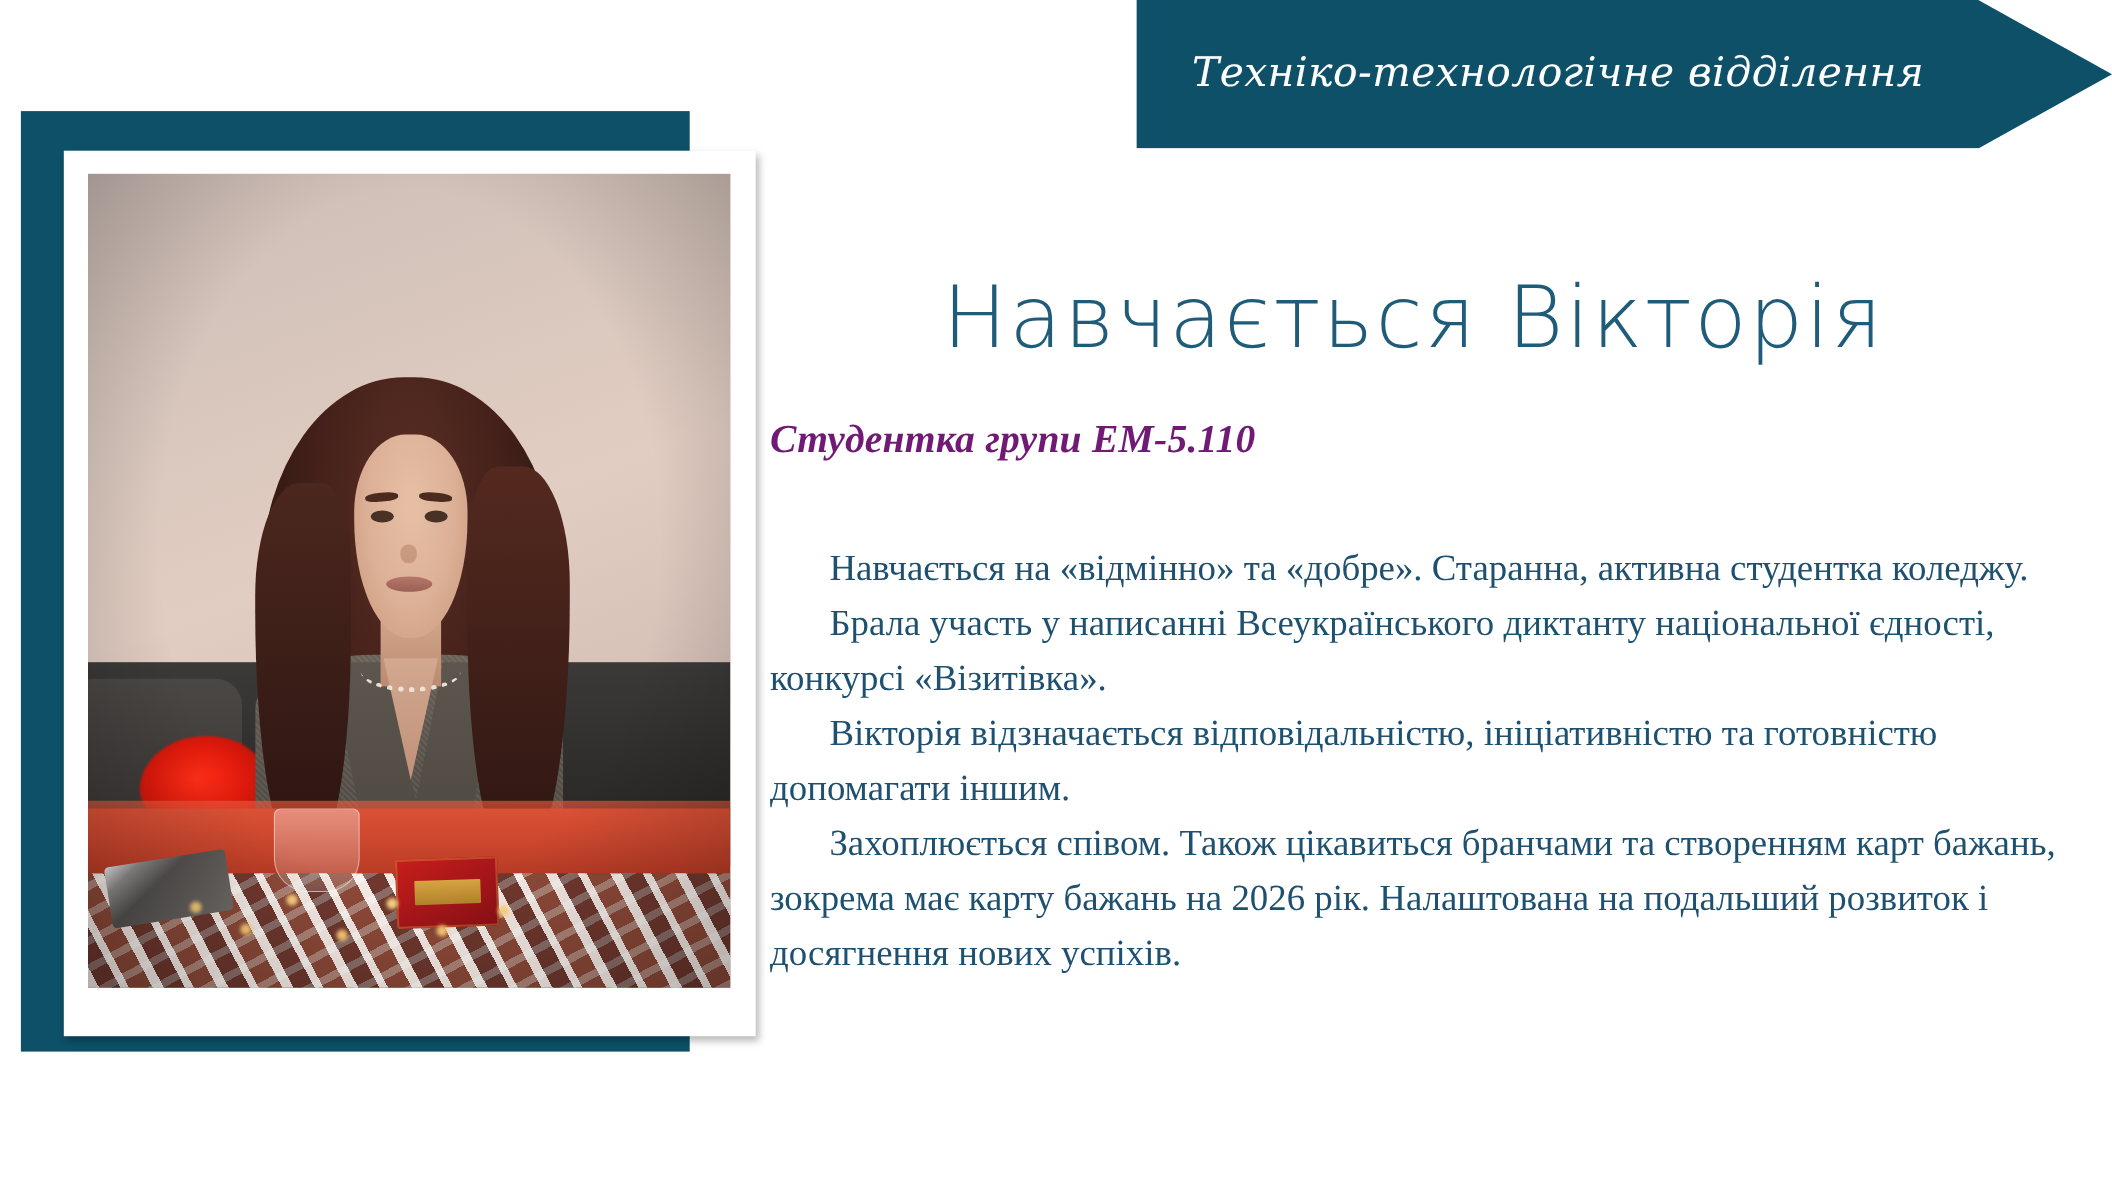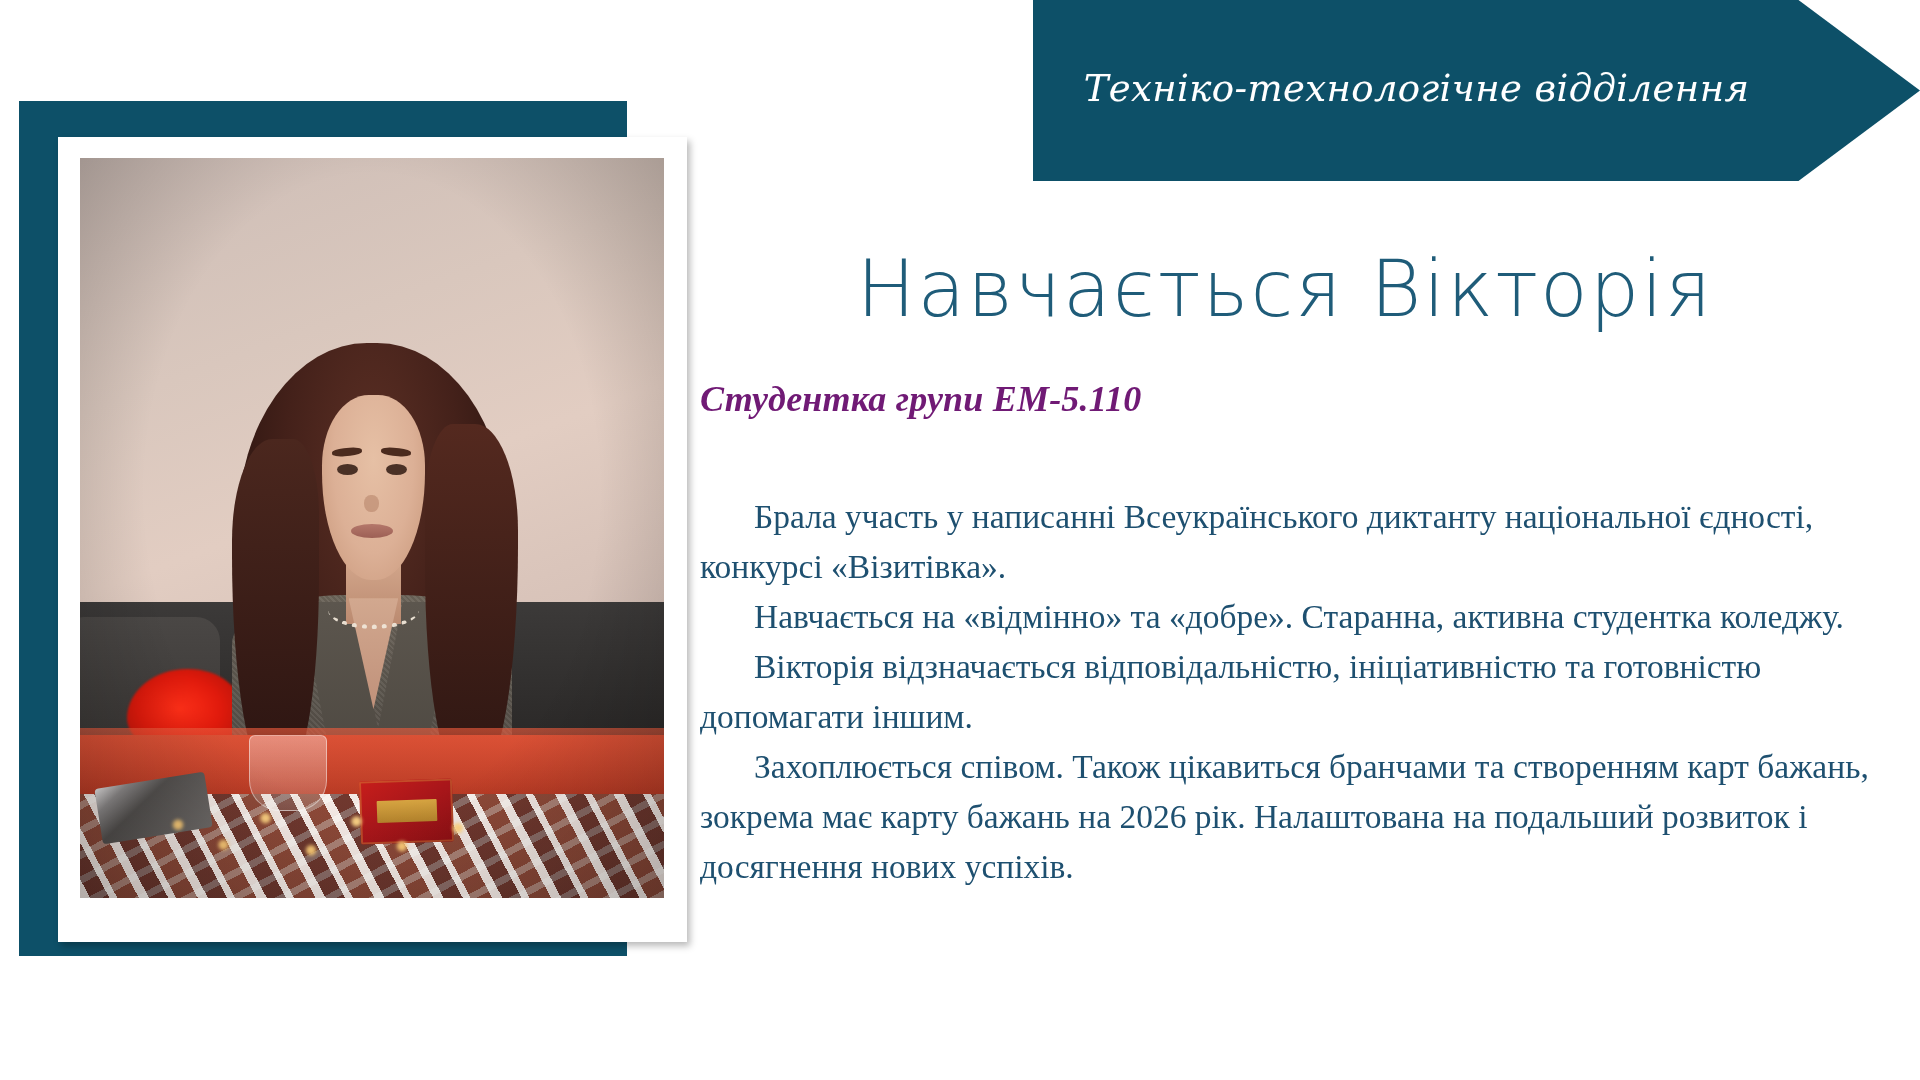--- a/index.html
+++ b/index.html
@@ -9,21 +9,21 @@
     font-family:"Liberation Serif", serif;
     overflow:hidden;
     position:relative;
   }
   .slide{position:absolute;inset:0;background:#ffffff;overflow:hidden;}
 
   
   .banner-wrap{
     position:absolute;
     left:1033px; top:0px;
-    width:887px; height:181px;
+    width:887px; height:135px;
   }
   .banner-shape{
     position:absolute;inset:0;
     background:#0D5068;
     -webkit-clip-path:polygon(0% 0%, 86.3% 0%, 100% 50%, 86.3% 100%, 0% 100%);
     clip-path:polygon(0% 0%, 86.3% 0%, 100% 50%, 86.3% 100%, 0% 100%);
   }
   .banner-text{
     position:absolute;
     left:0; right:120px; top:0; bottom:0;
@@ -296,19 +296,19 @@
         <div class="ph-lights"></div>
         <div class="ph-vignette"></div>
       </div>
     </div>
   </div>
 
   <div class="name-title">Навчається Вікторія</div>
   <div class="group-line">Студентка групи ЕМ-5.110</div>
 
   <div class="body-text">
+    <p>Навчається на «відмінно»  та «добре». Старанна, активна студентка  коледжу.</p>
     <p>Брала участь у написанні Всеукраїнського диктанту національної єдності, конкурсі «Візитівка».</p>
-    <p>Навчається на «відмінно»  та «добре». Старанна, активна студентка  коледжу.</p>
     <p>Вікторія відзначається відповідальністю, ініціативністю та готовністю допомагати іншим.</p>
     <p>Захоплюється співом. Також цікавиться бранчами та створенням карт бажань, зокрема має карту бажань на 2026 рік. Налаштована на подальший розвиток і досягнення нових успіхів.</p>
   </div>
 
 </div>
 
 </body></html>

